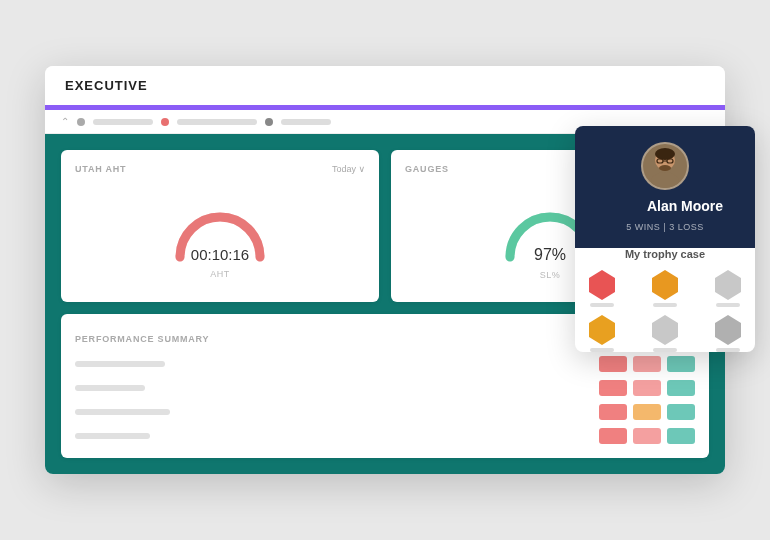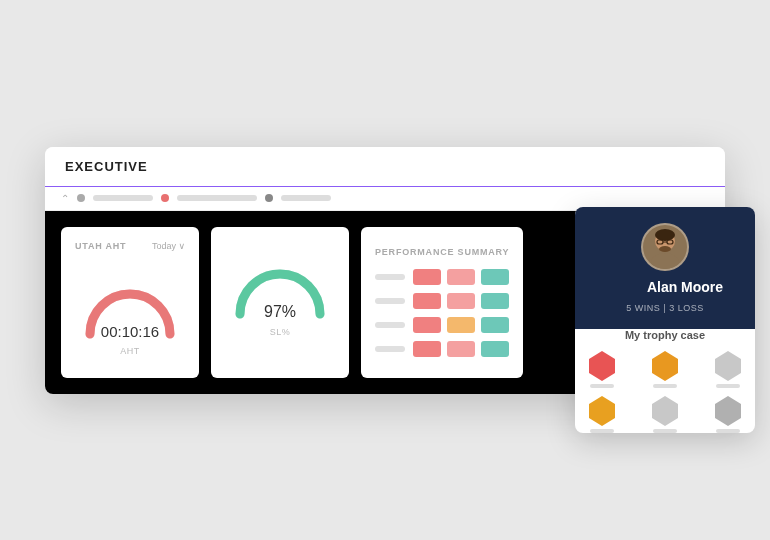--- a/index.html
+++ b/index.html
@@ -20,21 +20,21 @@
       border-radius: 8px;
       box-shadow: 0 10px 40px rgba(0,0,0,0.18);
       overflow: visible;
       position: relative;
     }
 
     .nav-bar {
       display: flex;
       align-items: center;
       padding: 12px 20px;
-      border-bottom: 1px solid #8b5cf6;
+      border-bottom: 5px solid #8b5cf6;
       background: #fff;
       border-radius: 8px 8px 0 0;
     }
 
     .nav-logo {
       font-weight: 700;
       font-size: 13px;
       letter-spacing: 1px;
       color: #222;
       margin-right: auto;
@@ -83,24 +83,24 @@
 
     .tab-pill {
       height: 6px;
       border-radius: 3px;
       background: #ddd;
       display: inline-block;
     }
 
     
     .main-content {
-      background: #000000;
+      background: #0f766e;
       padding: 16px;
       display: flex;
-      flex-direction: row;
+      flex-direction: column;
       gap: 12px;
       border-radius: 0 0 8px 8px;
     }
 
     .top-row {
       display: flex;
       gap: 12px;
     }
 
     
@@ -332,20 +332,23 @@
             <path d="M 15,65 A 40,40 0 1,1 95,65" fill="none" stroke="#f8dada" stroke-width="9" stroke-linecap="round"></path>
 
             <path d="M 15,65 A 40,40 0 1,1 95,65" fill="none" stroke="#e87878" stroke-width="9" stroke-linecap="round" stroke-dasharray="145 224" stroke-dashoffset="0"></path>
           </svg>
           <div class="gauge-value" style="margin-top:-16px; font-size:15px;">00:10:16</div>
           <div class="gauge-label">AHT</div>
         </div>
       </div>
 
       <div class="widget-card gauges">
+        <div class="widget-header">
+          <span class="widget-title">GAUGES</span>
+        </div>
         <div class="gauge-container">
           <svg width="110" height="70" viewBox="0 0 110 70" class="svg-gauge">
             <path d="M 15,65 A 40,40 0 1,1 95,65" fill="none" stroke="#d8f0e8" stroke-width="9" stroke-linecap="round"></path>
             <path d="M 15,65 A 40,40 0 1,1 95,65" fill="none" stroke="#5bc8a0" stroke-width="9" stroke-linecap="round" stroke-dasharray="204 224" stroke-dashoffset="0"></path>
           </svg>
           <div class="gauge-value" style="margin-top:-16px;">97%</div>
           <div class="gauge-label">SL%</div>
         </div>
       </div>
     </div>

